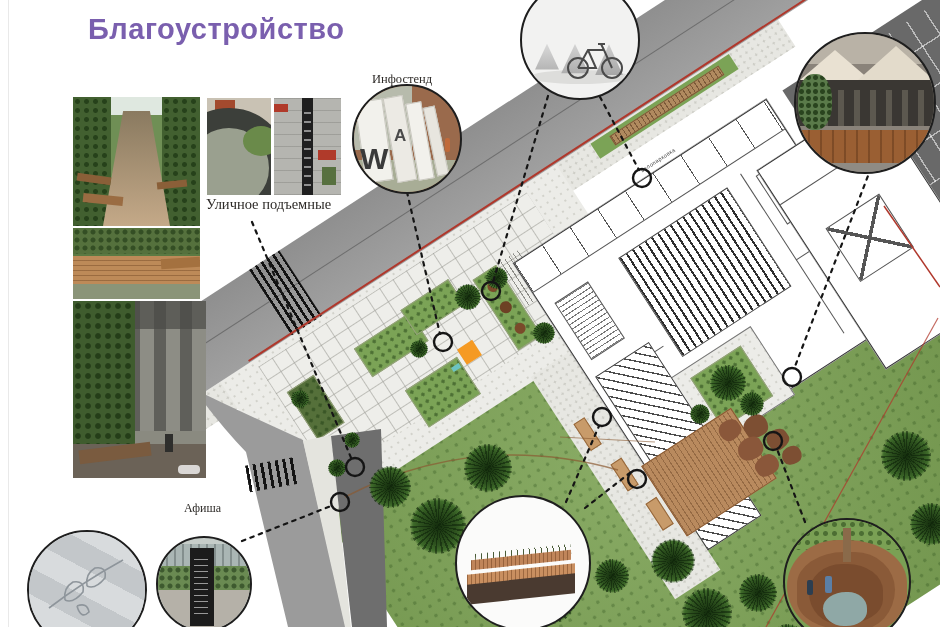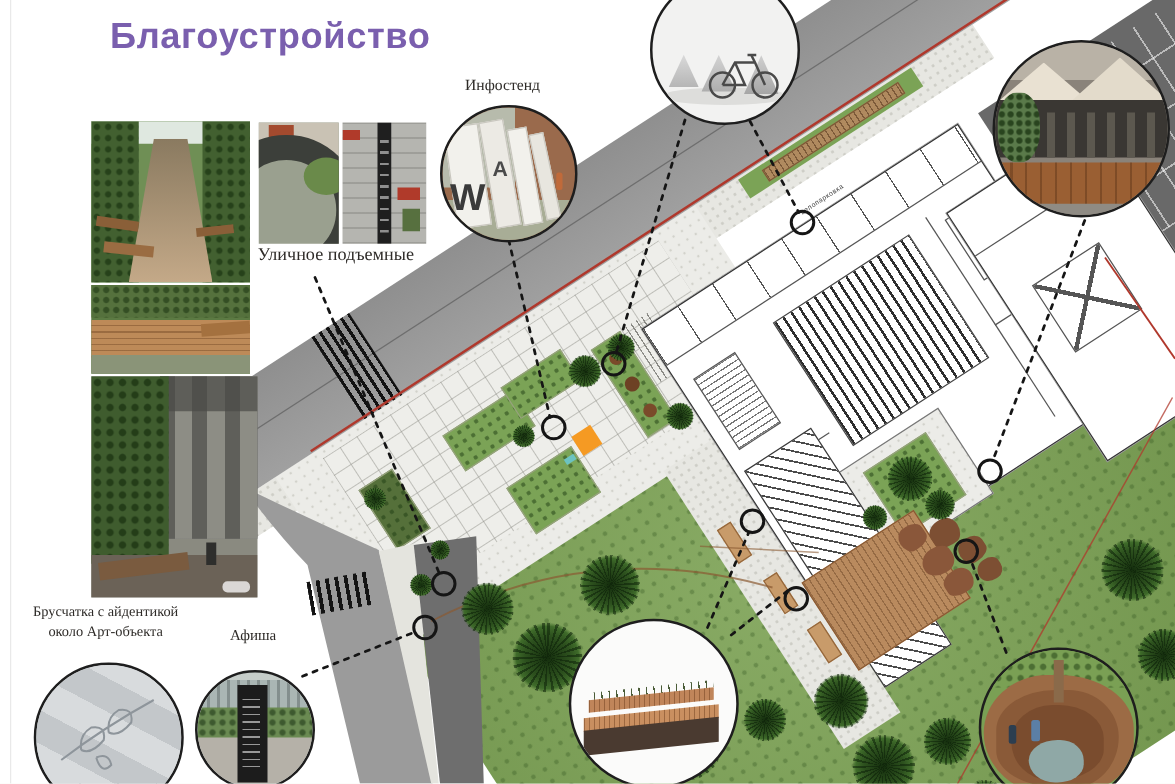--- a/index.html
+++ b/index.html
@@ -198,26 +198,22 @@
   <div class="photo" style="left:274px;top:98px;width:67px;height:97px;background:#b5b5b0;">
     <div style="position:absolute;left:0;top:0;width:100%;height:100%;background:repeating-linear-gradient(0deg,rgba(90,90,85,.25) 0 1px, rgba(0,0,0,0) 1px 12px);"></div>
     <div style="position:absolute;left:28px;top:0;width:11px;height:100%;background:#1f1f1f;"></div>
     <div style="position:absolute;left:30px;top:8px;width:7px;height:80px;background:repeating-linear-gradient(0deg,rgba(255,255,255,.5) 0 2px, rgba(0,0,0,0) 2px 9px);"></div>
     <div style="position:absolute;left:0;top:6px;width:14px;height:8px;background:#b03a2a;"></div>
     <div style="position:absolute;left:44px;top:52px;width:18px;height:10px;background:#b03a2a;"></div>
     <div style="position:absolute;left:48px;bottom:10px;width:14px;height:18px;background:#57703f;"></div>
   </div>
 
   <div class="lbl" style="left:206px;top:196px;font-size:14.5px;">Уличное подъемные</div>
-  <div class="lbl" style="left:372px;top:61px;font-size:12.5px;">Инфостенд</div>
+  <div class="lbl" style="left:372px;top:72px;font-size:12.5px;">Инфостенд</div>
   <div class="lbl" style="left:822px;top:188px;font-size:13px;">Уличное кафе</div>
-  <div class="lbl" style="left:12px;top:483px;width:145px;text-align:center;font-size:11.5px;line-height:1.35;">
-    <div>Брусчатка с айдентикой</div>
-    <div>около Арт-объекта</div>
-  </div>
   <div class="lbl" style="left:184px;top:501px;font-size:12px;">Афиша</div>
   <div class="lbl" style="left:787px;top:489px;font-size:12px;">Многоуровневые сиденья</div>
 
   <div class="circ" style="left:520px;top:-20px;width:116px;height:116px;background:#f2f2f1;">
     <div style="position:absolute;left:8px;bottom:14px;width:100px;height:14px;border-radius:50%;background:#dddddb;"></div>
     <div style="position:absolute;left:12px;bottom:26px;width:26px;height:30px;background:linear-gradient(#dcdcdc,#b2b2b2);clip-path:polygon(50% 6%,96% 92%,4% 92%);"></div>
     <div style="position:absolute;left:38px;bottom:22px;width:30px;height:34px;background:linear-gradient(#d6d6d6,#aaaaaa);clip-path:polygon(50% 6%,96% 92%,4% 92%);"></div>
     <div style="position:absolute;left:72px;bottom:20px;width:30px;height:36px;background:linear-gradient(#d2d2d2,#a2a2a2);clip-path:polygon(50% 6%,96% 92%,4% 92%);"></div>
     <svg style="position:absolute;left:42px;bottom:18px;" width="62" height="44" viewBox="0 0 62 44">
       <circle cx="14" cy="32" r="10" fill="none" stroke="#4a4a4a" stroke-width="2"></circle>

